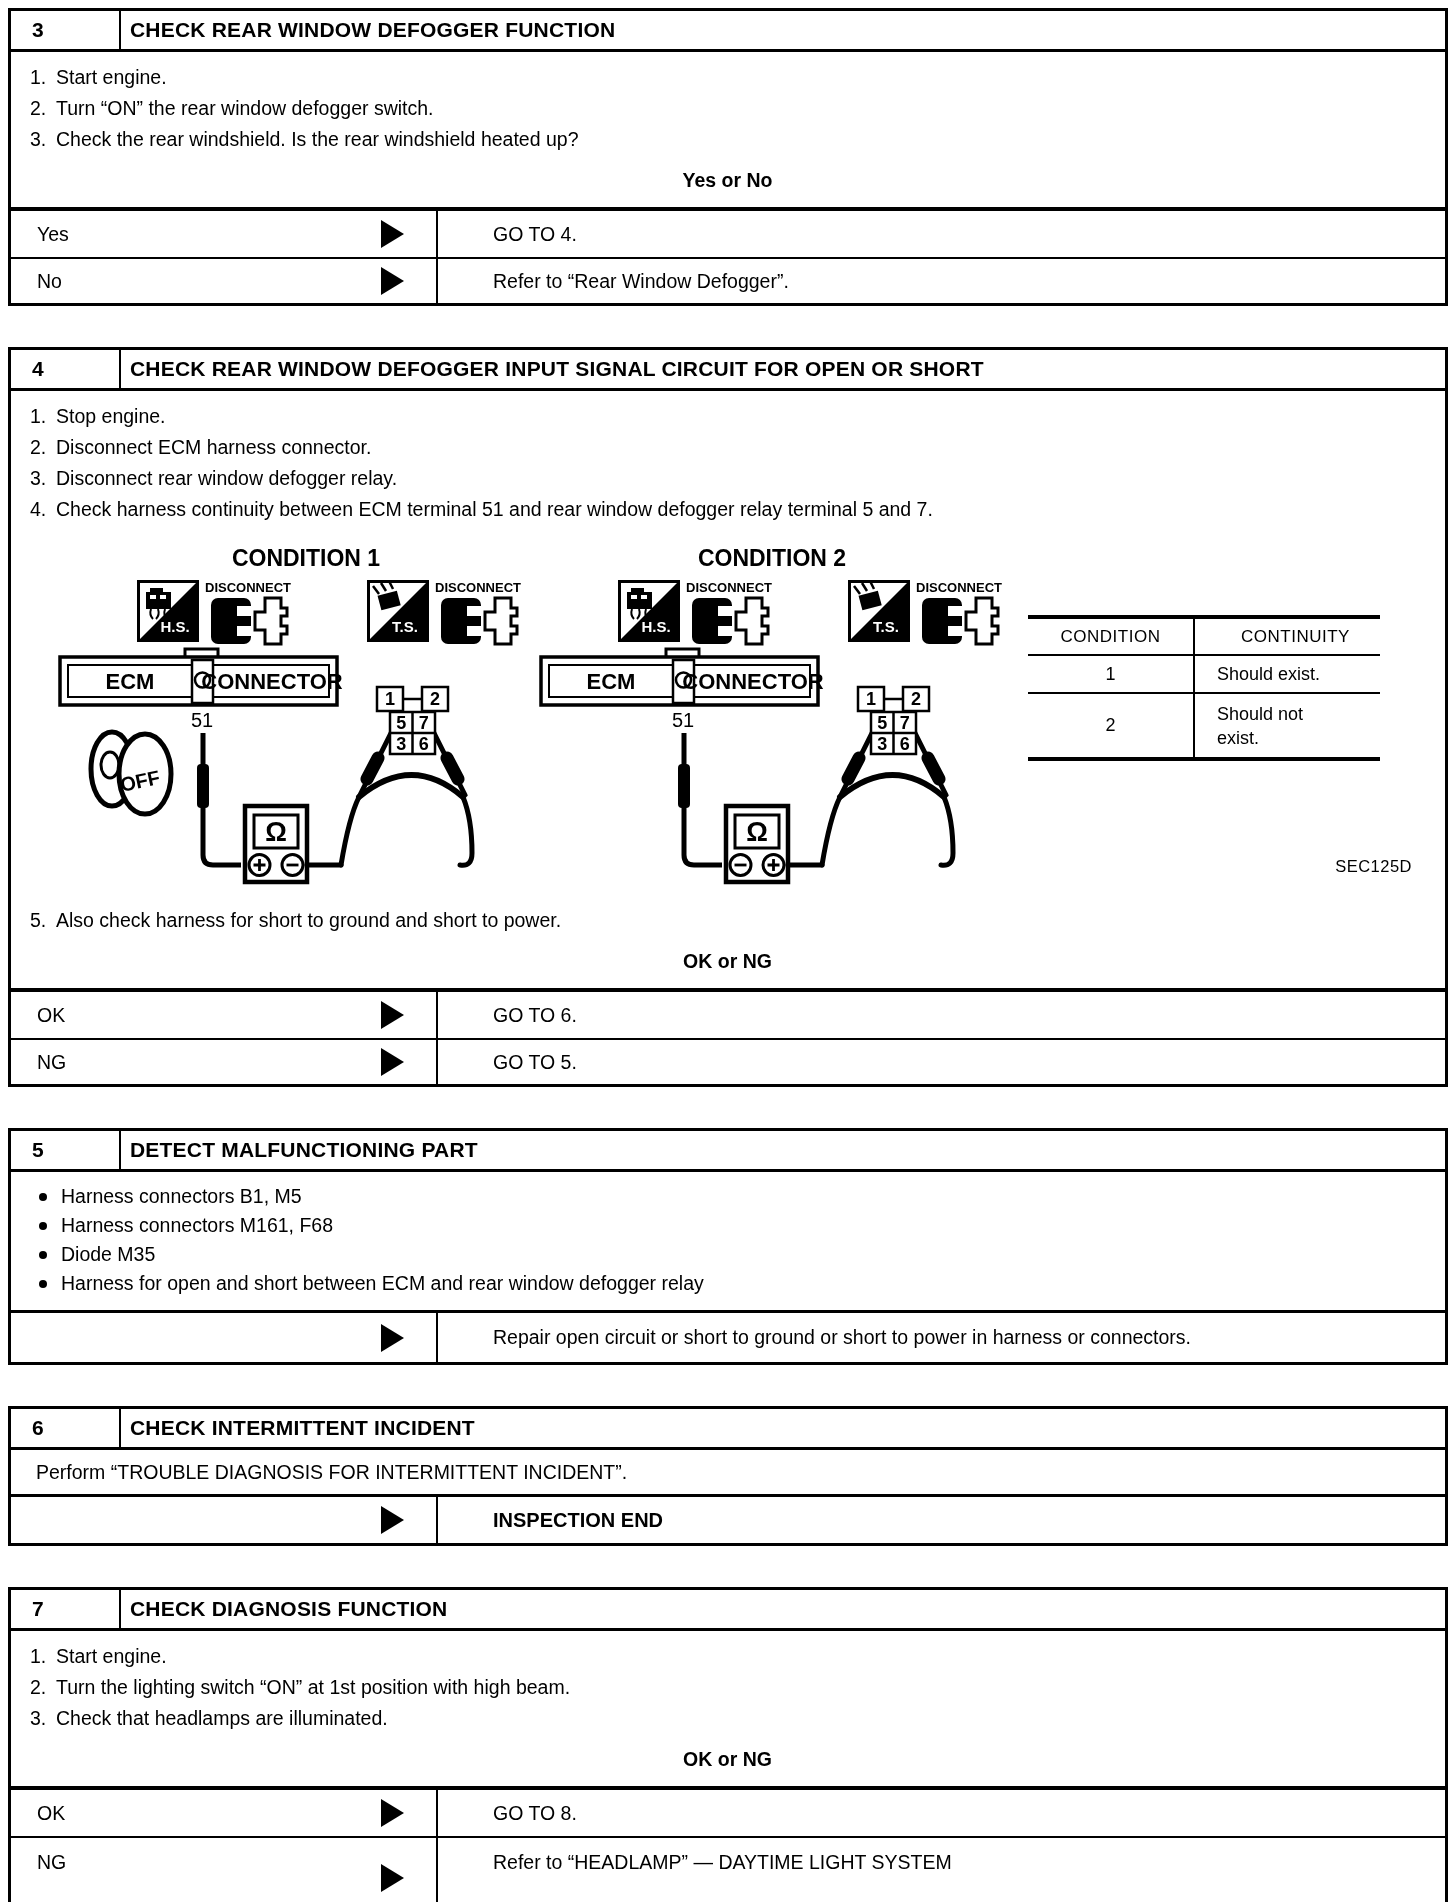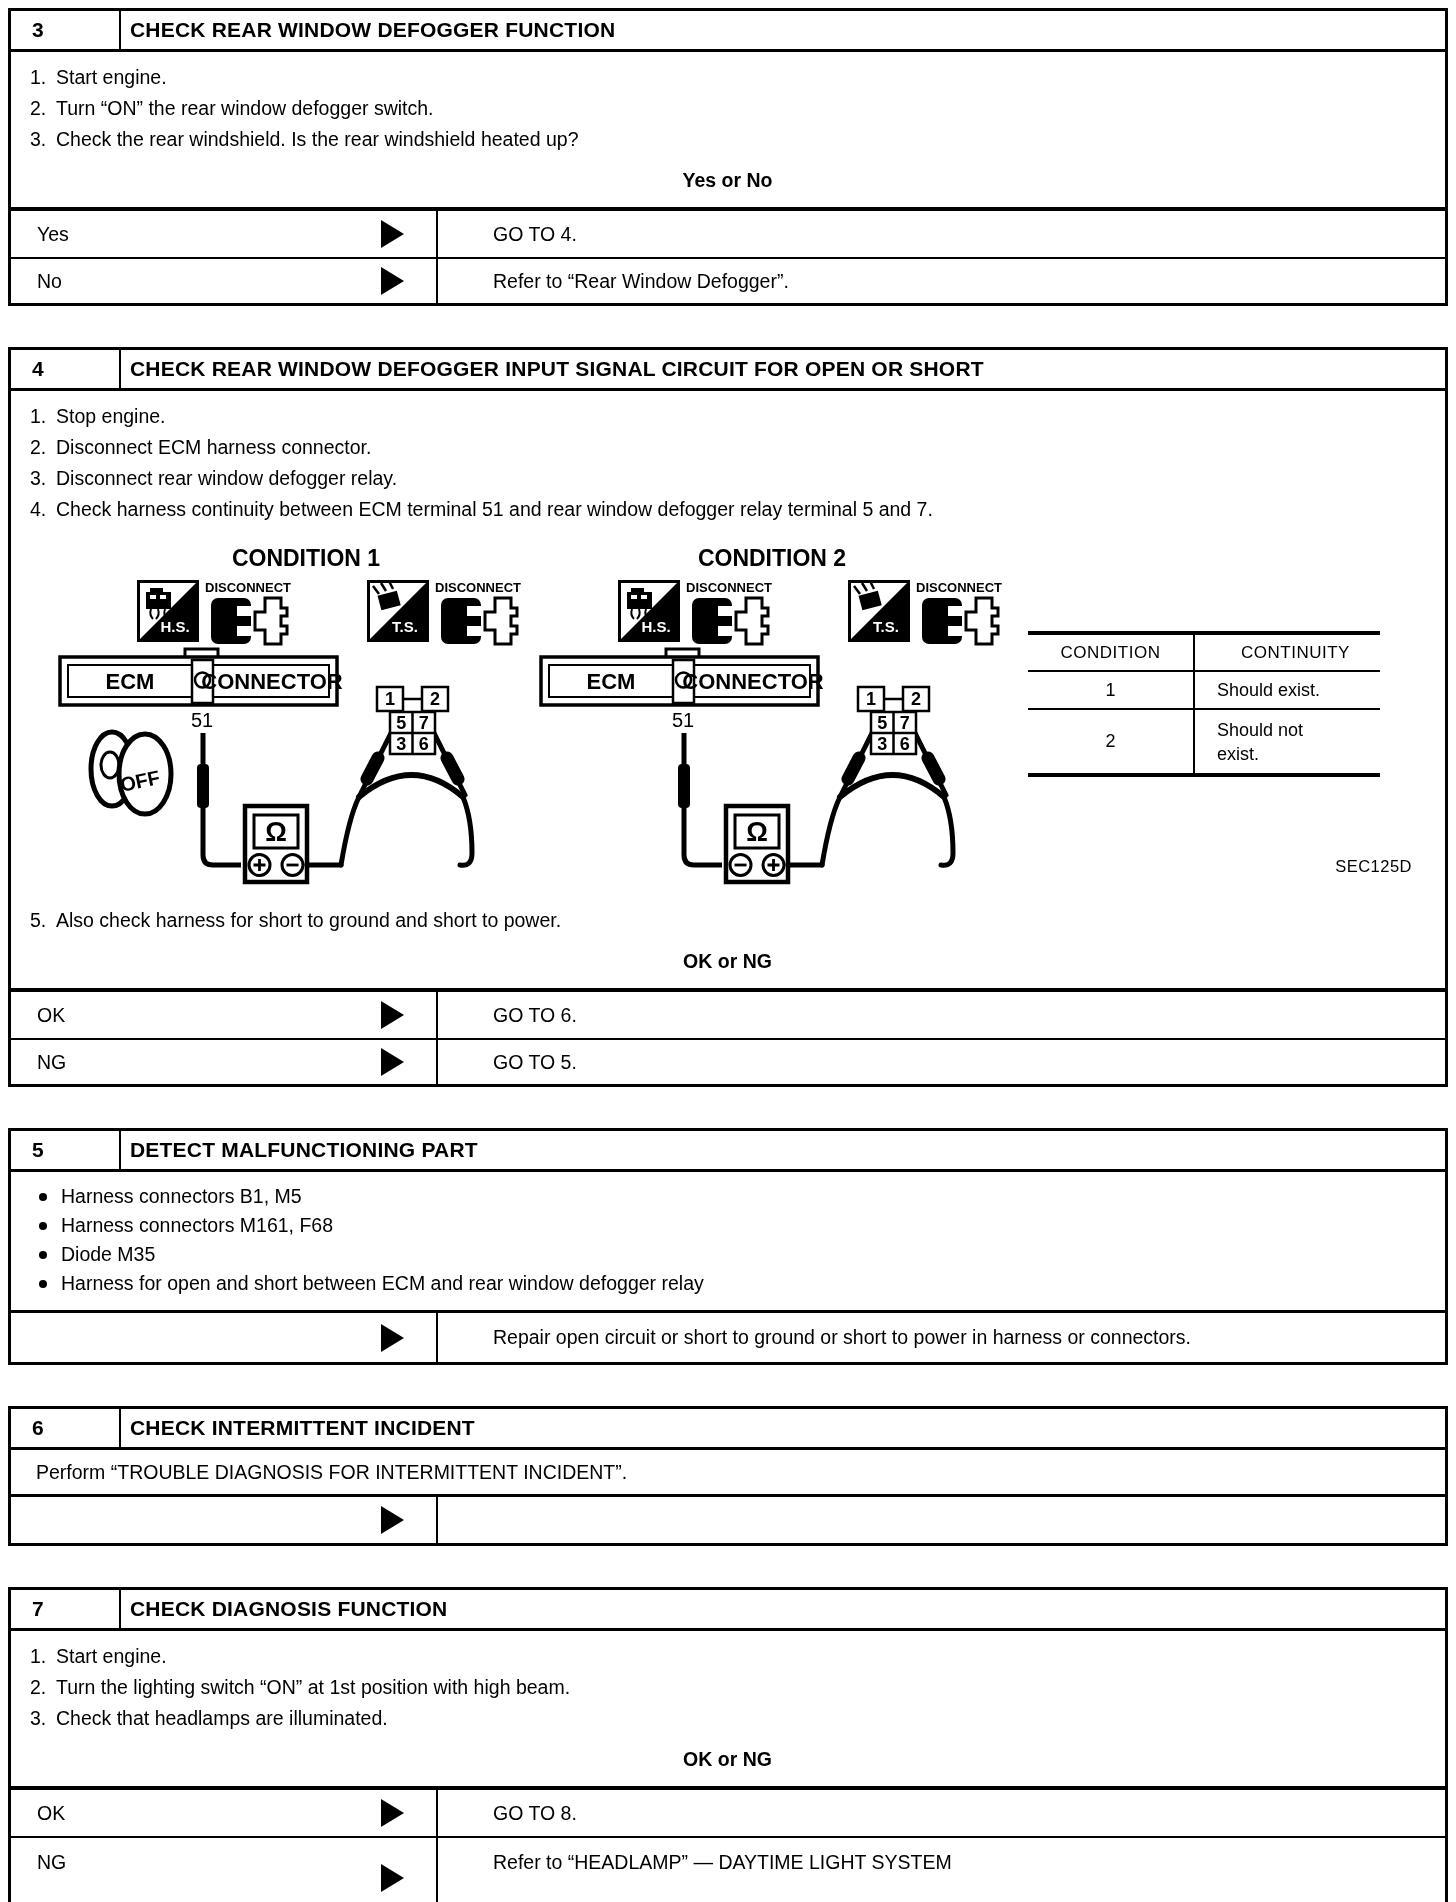--- a/index.html
+++ b/index.html
@@ -23,21 +23,21 @@
   .result-right.bold { font-weight:bold; font-size:20px; }
   .arrow { position:absolute; right:32px; top:50%; margin-top:-14px; width:0; height:0; border-left:23px solid #000; border-top:14px solid transparent; border-bottom:14px solid transparent; }
   .tall { min-height:75px; }
   .tall .result-left, .tall .result-right { align-items:flex-start; padding-top:13px; }
   .intro { line-height:30px; }
   .bullet-item { display:flex; align-items:center; line-height:29px; }
   .dot { width:8px; height:8px; border-radius:50%; background:#000; margin:0 14px 0 9px; flex:none; }
   .body-row { padding:11px 20px 10px 25px; font-size:19.5px; display:flex; align-items:center; min-height:42px; }
   .diagram { position:relative; height:380px; margin:0 -20px 0 -19px; }
   .diagram svg { position:absolute; left:0; top:0; }
-  .cont-table { position:absolute; left:1017px; top:106px; width:352px; border-top:4px solid #000; border-bottom:4px solid #000; font-size:18px; }
+  .cont-table { position:absolute; left:1017px; top:90px; width:352px; border-top:4px solid #000; border-bottom:4px solid #000; font-size:18px; }
   .ct-row { display:flex; }
   .ct-row + .ct-row { border-top:2px solid #000; }
   .ct-c1 { width:167px; flex:none; border-right:2px solid #000; display:flex; align-items:center; justify-content:center; }
   .ct-c2 { flex:1; display:flex; align-items:center; padding-left:22px; }
   .ct-head { height:35px; font-size:17px; letter-spacing:0.5px; }
   .ct-r1 { height:38px; }
   .ct-r2 { height:65px; }
   .wrap-narrow { display:inline-block; width:120px; line-height:24px; }
   .sec-code { position:absolute; right:33px; top:332px; font-size:16.5px; letter-spacing:0.5px; }
 </style>
@@ -376,20 +376,21 @@
   <div class="block-header">
     <div class="step-number">6</div>
     <div class="step-title">CHECK INTERMITTENT INCIDENT</div>
   </div>
   <div class="body-row">Perform “TROUBLE DIAGNOSIS FOR INTERMITTENT INCIDENT”.</div>
   <div class="results thin">
     <div class="result-row">
       <div class="result-left">
           <span class="arrow"></span>
         </div>
+      <div class="result-right bold">INSPECTION END</div>
     </div>
   </div>
 </div>
 
 <div class="block">
   <div class="block-header">
     <div class="step-number">7</div>
     <div class="step-title">CHECK DIAGNOSIS FUNCTION</div>
   </div>
   <div class="block-body">

